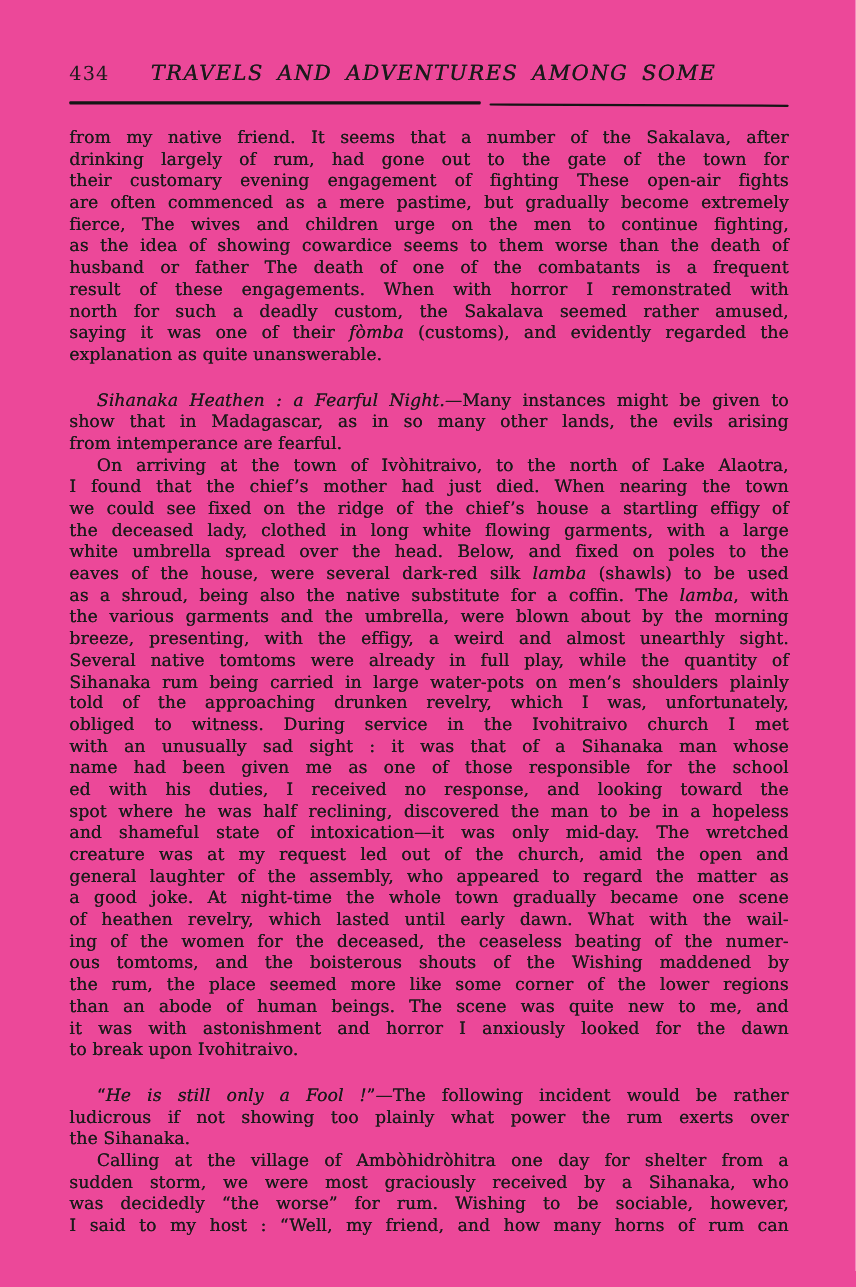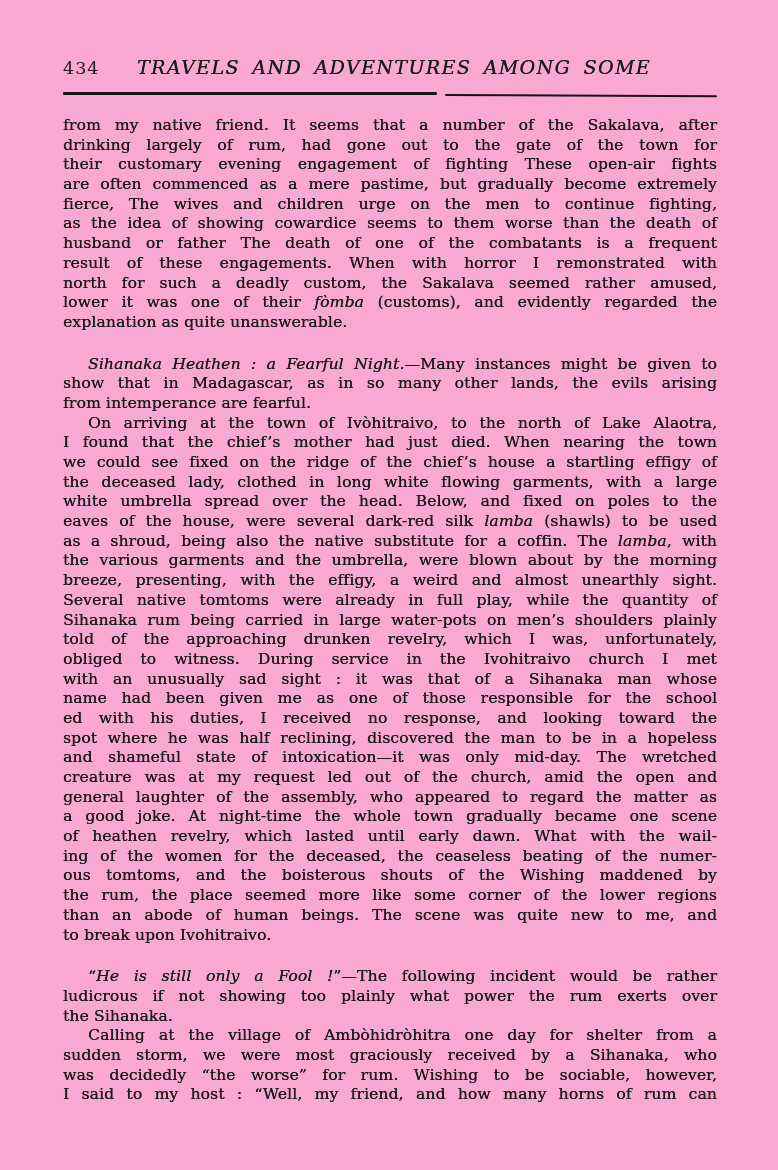--- a/index.html
+++ b/index.html
@@ -4,21 +4,21 @@
 <style>
   html, body {
     margin: 0;
     padding: 0;
     background: #ffffff;
   }
   .page {
     position: relative;
     width: 778px;
     height: 1170px;
-    background: #f9a8d4;
+    background: #ec4899;
     color: #1b1b1b;
     font-family: "DejaVu Serif", "Liberation Serif", serif;
     overflow: hidden;
   }
   .running-head {
     position: absolute;
     top: 56px;
     left: 63px;
     width: 654px;
     display: flex;
@@ -108,21 +108,21 @@
       <div class="paragraph">
         <div class="line"><span>from my native friend.  It seems that a number of the Sakalava, after</span></div>
         <div class="line"><span>drinking largely of rum, had gone out to the gate of the town for</span></div>
         <div class="line"><span>their customary evening engagement of fighting   These open-air fights</span></div>
         <div class="line"><span>are often commenced as a mere pastime, but gradually become extremely</span></div>
         <div class="line"><span>fierce,  The wives and children urge on the men to continue fighting,</span></div>
         <div class="line"><span>as the idea of showing cowardice seems to them worse than the death of</span></div>
         <div class="line"><span>husband or father   The death of one of the combatants is a frequent</span></div>
         <div class="line"><span>result of these engagements.  When with horror I remonstrated with</span></div>
         <div class="line"><span>north for such a deadly custom, the Sakalava seemed rather amused,</span></div>
-        <div class="line"><span>lower it was one of their </span><span class="it">fòmba</span><span> (customs), and evidently regarded the</span></div>
+        <div class="line"><span>saying it was one of their </span><span class="it">fòmba</span><span> (customs), and evidently regarded the</span></div>
         <div class="line lastline"><span>explanation as quite unanswerable.</span></div>
       </div>
       <div class="paragraph gap p-indent">
         <div class="line"><span class="it">Sihanaka Heathen : a Fearful Night.</span><span>—Many instances might be given to</span></div>
         <div class="line"><span>show that in Madagascar, as in so many other lands, the evils arising</span></div>
         <div class="line lastline"><span>from intemperance are fearful.</span></div>
       </div>
       <div class="paragraph p-indent">
         <div class="line"><span>On arriving at the town of Ivòhitraivo, to the north of Lake Alaotra,</span></div>
         <div class="line"><span>I found that the chief’s mother had just died.  When nearing the town</span></div>
@@ -143,20 +143,21 @@
         <div class="line"><span>spot where he was half reclining, discovered the man to be in a hopeless</span></div>
         <div class="line"><span>and shameful state of intoxication—it was only mid-day.  The wretched</span></div>
         <div class="line"><span>creature was at my request led out of the church, amid the open and</span></div>
         <div class="line"><span>general laughter of the assembly, who appeared to regard the matter as</span></div>
         <div class="line"><span>a good joke.  At night-time the whole town gradually became one scene</span></div>
         <div class="line"><span>of heathen revelry, which lasted until early dawn.  What with the wail-</span></div>
         <div class="line"><span>ing of the women for the deceased, the ceaseless beating of the numer-</span></div>
         <div class="line"><span>ous tomtoms, and the boisterous shouts of the Wishing maddened by</span></div>
         <div class="line"><span>the rum, the place seemed more like some corner of the lower regions</span></div>
         <div class="line"><span>than an abode of human beings.  The scene was quite new to me, and</span></div>
+        <div class="line"><span>it was with astonishment and horror I anxiously looked for the dawn</span></div>
         <div class="line lastline"><span>to break upon Ivohitraivo.</span></div>
       </div>
       <div class="paragraph gap p-indent">
         <div class="line"><span>“</span><span class="it">He is still only a Fool !</span><span>”—The following incident would be rather</span></div>
         <div class="line"><span>ludicrous if not showing too plainly what power the rum exerts over</span></div>
         <div class="line lastline"><span>the Sihanaka.</span></div>
       </div>
       <div class="paragraph p-indent">
         <div class="line"><span>Calling at the village of Ambòhidròhitra one day for shelter from a</span></div>
         <div class="line"><span>sudden storm, we were most graciously received by a Sihanaka, who</span></div>

